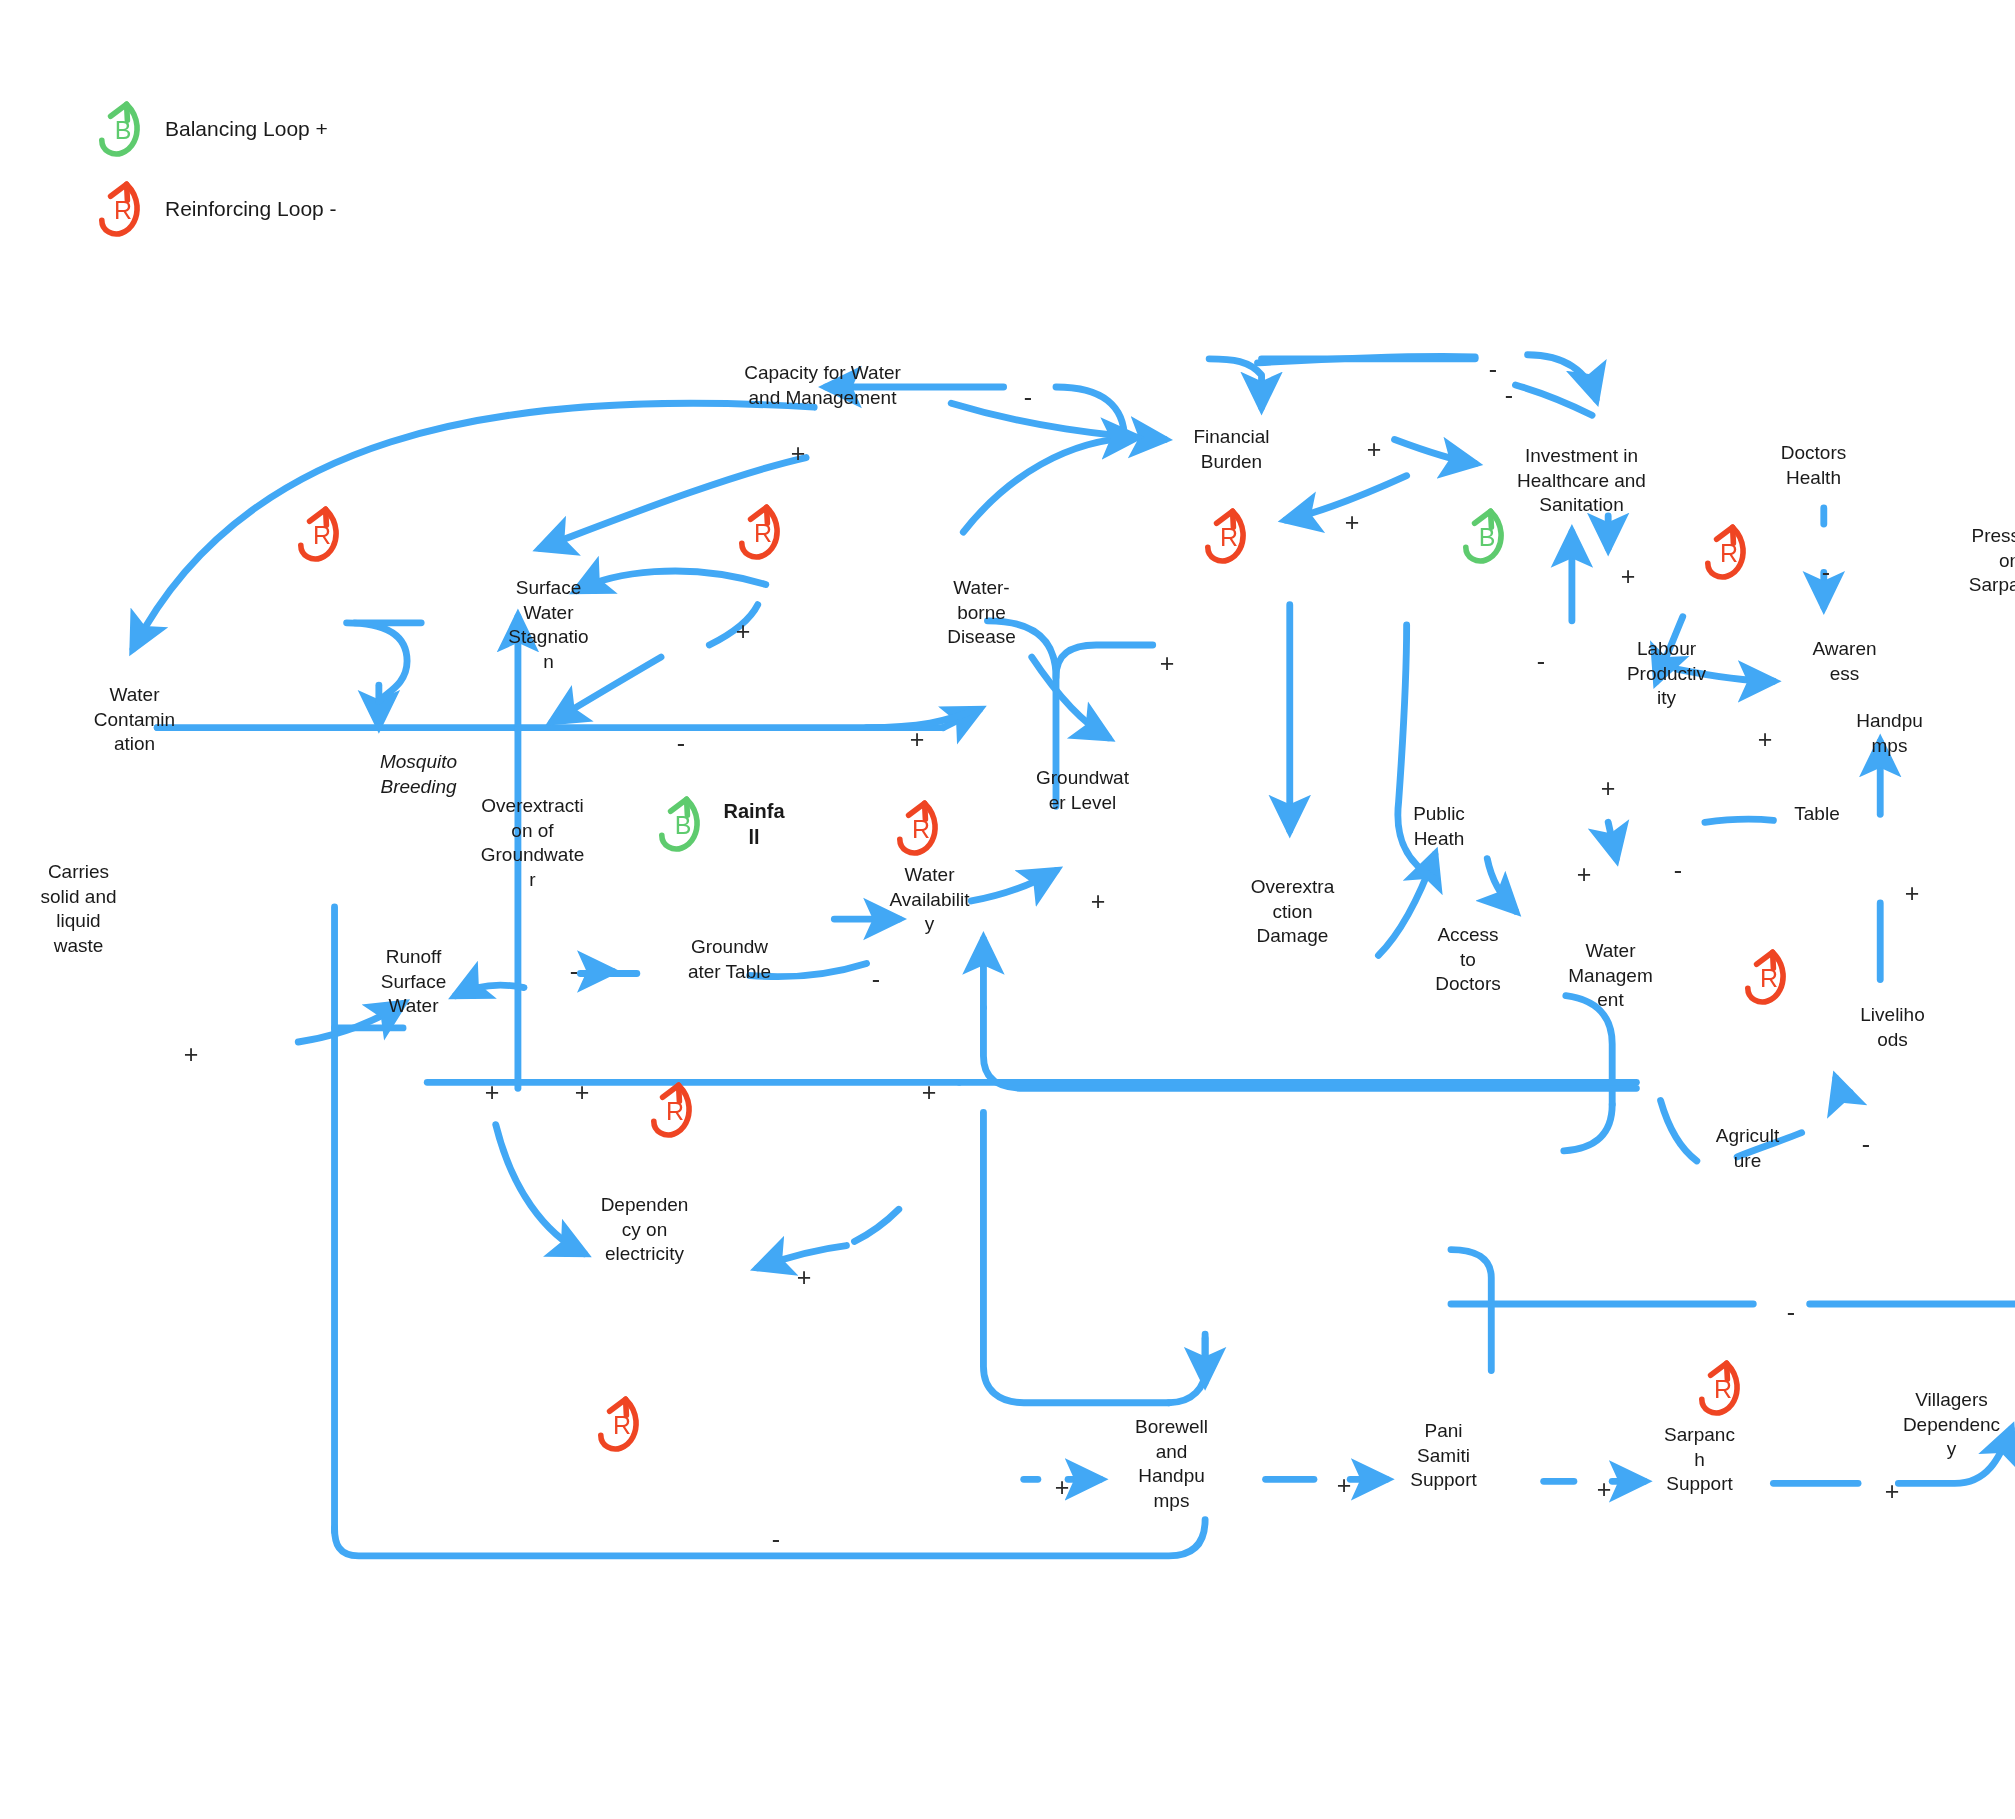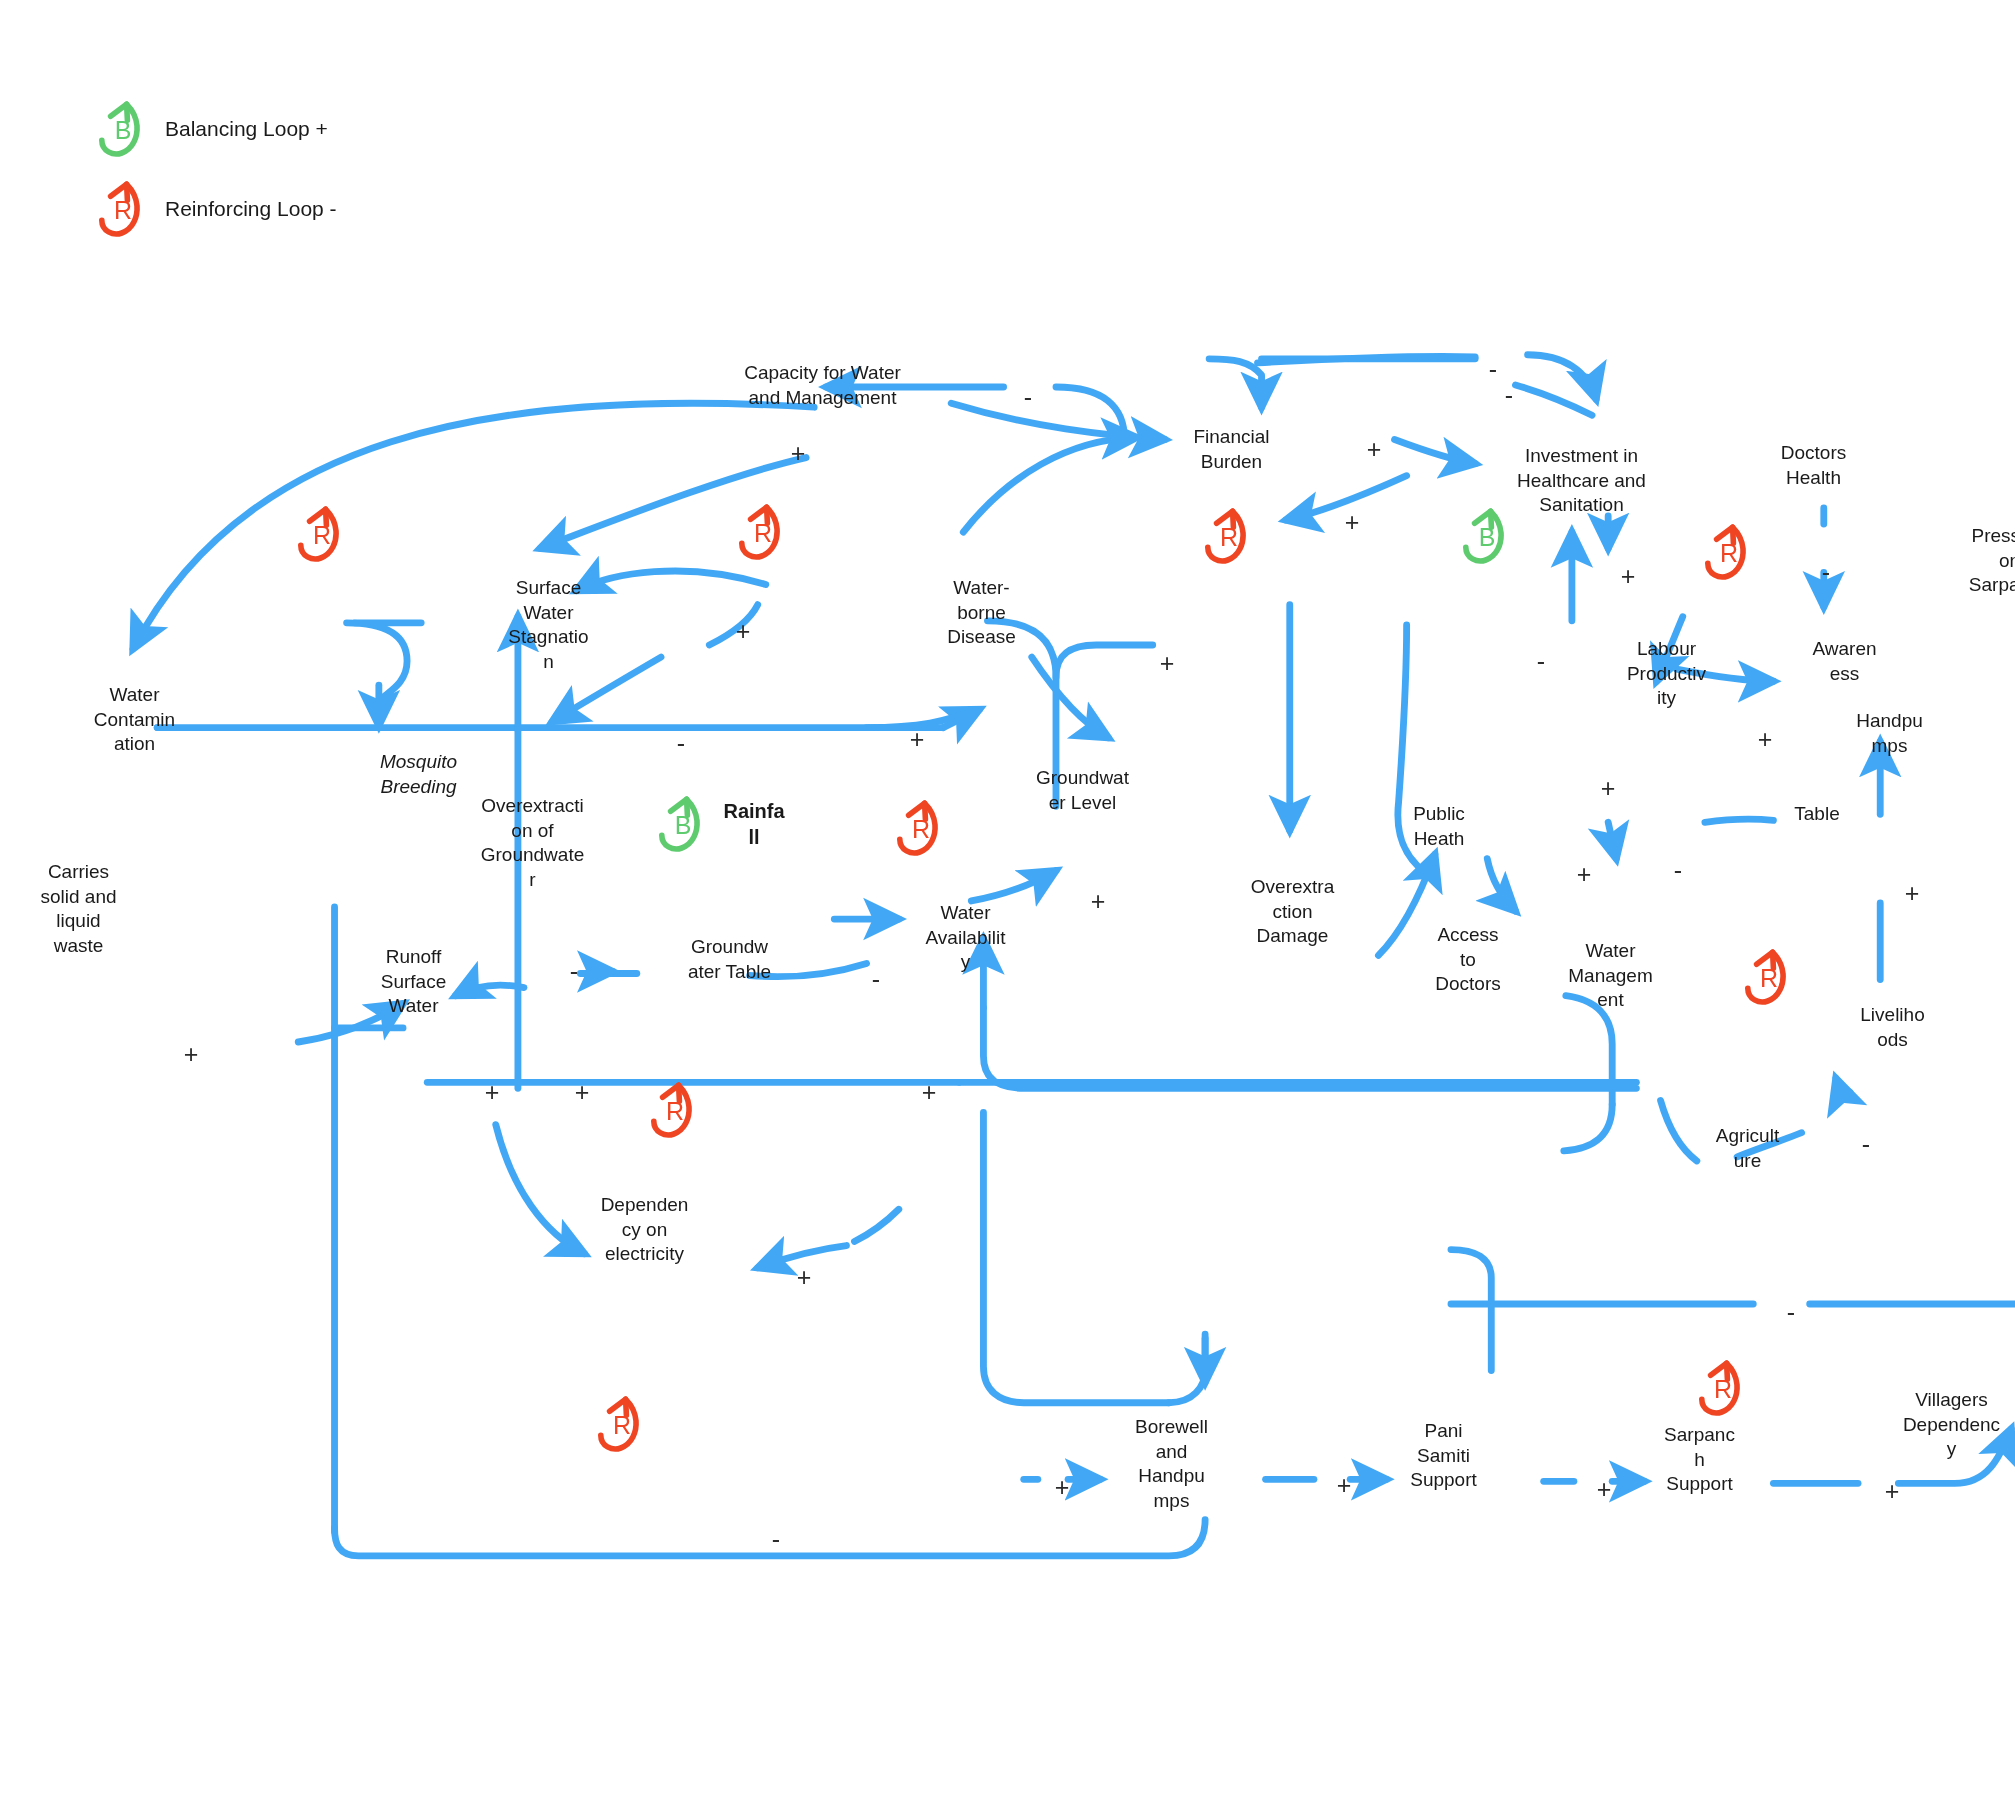--- a/index.html
+++ b/index.html
@@ -262,21 +262,21 @@
       <div class="node" style="left: 1626px; top: 637px; width: 81px;">Labour Productivity</div>
       <div class="node" style="left: 1809px; top: 637px; width: 71px;">Awareness</div>
       <div class="node" style="left: 1852px; top: 709px; width: 75px;">Handpumps</div>
       <div class="node" style="left: 480px; top: 794px; width: 105px;">Overextraction of Groundwater</div>
       <div class="node bold" style="left: 723px; top: 798px; width: 62px;">Rainfall</div>
       <div class="node" style="left: 1036px; top: 766px; width: 93px;">Groundwater Level</div>
       <div class="node" style="left: 1406px; top: 802px; width: 66px;">Public Heath</div>
       <div class="node" style="left: 1789px; top: 802px; width: 56px;">Table</div>
       <div class="node" style="left: 645px; top: 935px; width: 87px; margin-left: 41px;">Groundwater Table</div>
       <div class="node" style="left: 30px; top: 860px; width: 97px;">Carries solid and liquid waste</div>
-      <div class="node" style="left: 885px; top: 901px; width: 89px; margin-left: 36px;">Water Availability</div>
+      <div class="node" style="left: 885px; top: 863px; width: 89px;">Water Availability</div>
       <div class="node" style="left: 1247px; top: 875px; width: 91px;">Overextraction Damage</div>
       <div class="node" style="left: 1435px; top: 923px; width: 66px;">Access to Doctors</div>
       <div class="node" style="left: 1566px; top: 939px; width: 89px;">Water Management</div>
       <div class="node" style="left: 1856px; top: 1003px; width: 73px;">Livelihoods</div>
       <div class="node" style="left: 373px; top: 945px; width: 81px;">Runoff Surface Water</div>
       <div class="node" style="left: 1713px; top: 1124px; width: 69px;">Agriculture</div>
       <div class="node" style="left: 596px; top: 1193px; width: 97px;">Dependency on electricity</div>
       <div class="node" style="left: 1134px; top: 1415px; width: 75px;">Borewell and Handpumps</div>
       <div class="node" style="left: 1408px; top: 1419px; width: 71px;">Pani Samiti Support</div>
       <div class="node" style="left: 1664px; top: 1423px; width: 71px;">Sarpanch Support</div>

